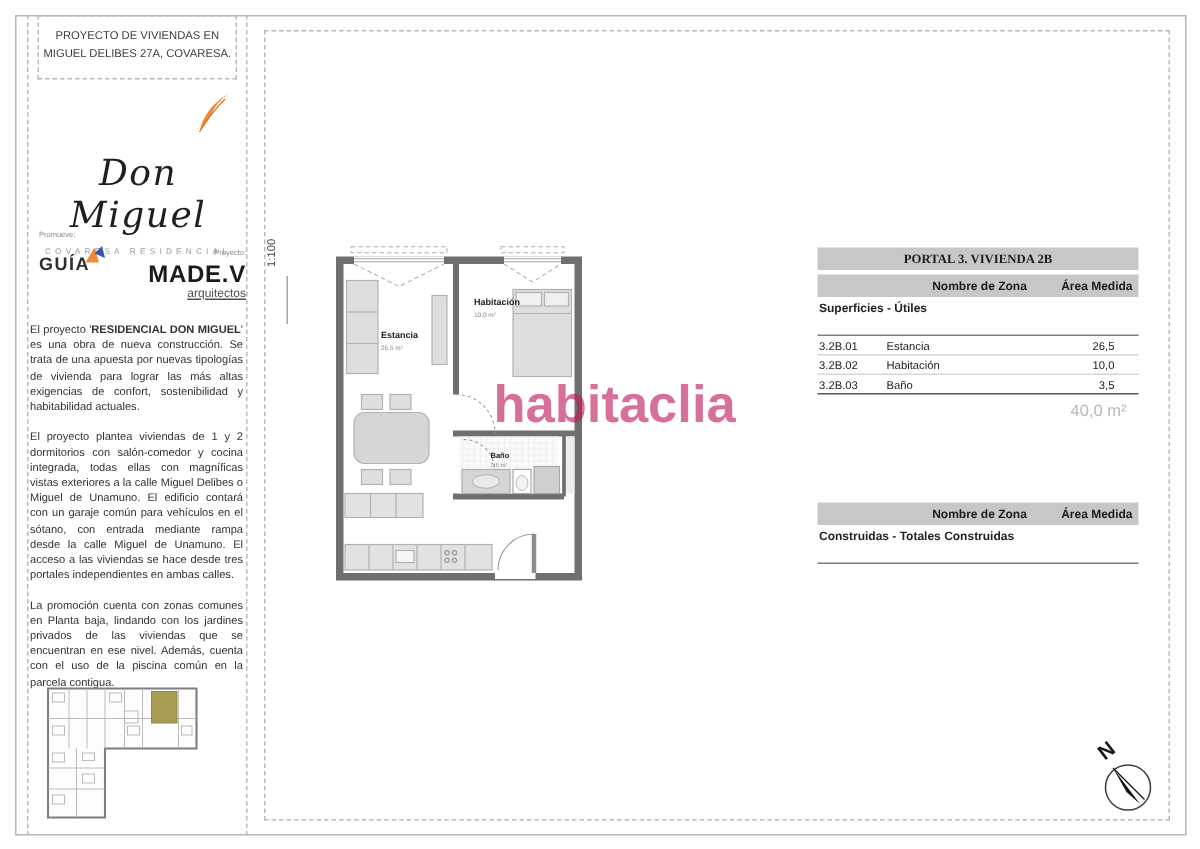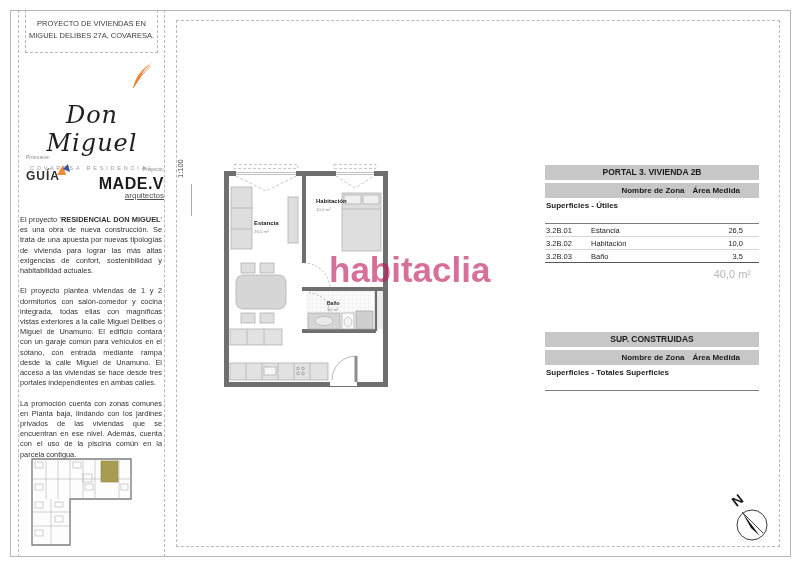--- a/index.html
+++ b/index.html
@@ -24,25 +24,25 @@
   .madev-sub { font-size:8px; color:#4f4f4f; margin-top:-2px;text-decoration:underline; }
   .paras { left:20px; top:215px; width:142px; }
   .para { font-size:7.4px; color:#313131; line-height:1.38; text-align:justify; margin-bottom:10px; }
 
   
   .scale-txt { left:176px; top:178px; font-size:7.5px; color:#444; transform:rotate(-90deg); transform-origin:left top; white-space:nowrap; }
   .scale-line { left:191px; top:184px; width:1px; height:32px; background:#a8a8a8; }
 
   
   .tbl { width:214px; color:#222; }
-  .tbl-title { height:15px; background:#c7c7c7; font-weight:bold; font-size:8.5px; text-align:center; line-height:15px; color:#1c1c1c; }
+  .tbl-title { height:15px; background:#c7c7c7; font-weight:bold; font-size:8.5px; text-align:center; line-height:15px; color:#1c1c1c;font-family:Liberation Serif, serif; }
   .tbl-gap { height:3px; background:#fff; }
   .tbl-head { height:15px; background:#c7c7c7; display:flex; align-items:center; font-weight:bold; font-size:8px; color:#1c1c1c;}
   .tbl-head .hn { flex:1; text-align:center; padding-left:28px;margin-left:46px; }
-  .tbl-head .ha { width:72px; text-align:right; padding-right:19px; }
+  .tbl-head .ha { width:72px; text-align:right; padding-right:4px; }
   .tbl-section { font-weight:bold; font-size:8px; padding:3px 0 13px 1px; border-bottom:1.5px solid #7d7d7d; }
   .tbl-row { display:flex; font-size:7.5px; height:13px; align-items:center; border-bottom:1px solid #d6d6d6; }
   .tbl-row .c { width:46px; padding-left:1px; }
   .tbl-row .n { flex:1; }
   .tbl-row .a { width:62px; text-align:right; padding-right:16px; }
   .tbl-row.last { border-bottom:1.5px solid #565656; }
   .tbl-total { text-align:right; font-size:11px; color:#b9b9b9; padding:5px 8px 0 0; }
 
   .watermark { left:322px; top:250px; font-size:35px; font-weight:bold; color:#be185d; opacity:.62; letter-spacing:0;margin-left:7px; }
 
@@ -241,27 +241,26 @@
     </div>
     <div class="tbl-row last">
       <span class="c">3.2B.03</span>
       <span class="n">Baño</span>
       <span class="a">3,5</span>
     </div>
     <div class="tbl-total">40,0 m²</div>
   </div>
 
   <div class="abs tbl" style="left:545px; top:332px;">
-    <div class="tbl-title">SUP. CONSTRUIDAS</div>
     <div class="tbl-gap"></div>
     <div class="tbl-head">
       <span class="hn">Nombre de Zona</span>
       <span class="ha">Área Medida</span>
     </div>
-    <div class="tbl-section">Superficies - Totales Superficies</div>
+    <div class="tbl-section">Construidas - Totales Construidas</div>
   </div>
 
   <svg class="abs" style="left:718px; top:484px;" width="62" height="64" viewBox="0 0 62 64">
     <text x="14" y="22" font-size="14" font-weight="bold" fill="#1a1a1a" transform="rotate(-38 18 16)">N</text>
     <circle cx="34" cy="41" r="15" fill="none" stroke="#3c3c3c" stroke-width="1"></circle>
     <polygon points="24,28 42,52 33,44" fill="#111"></polygon>
     <line x1="24" y1="28" x2="45" y2="49" stroke="#111" stroke-width="0.8"></line>
   </svg>
 
 </div>

